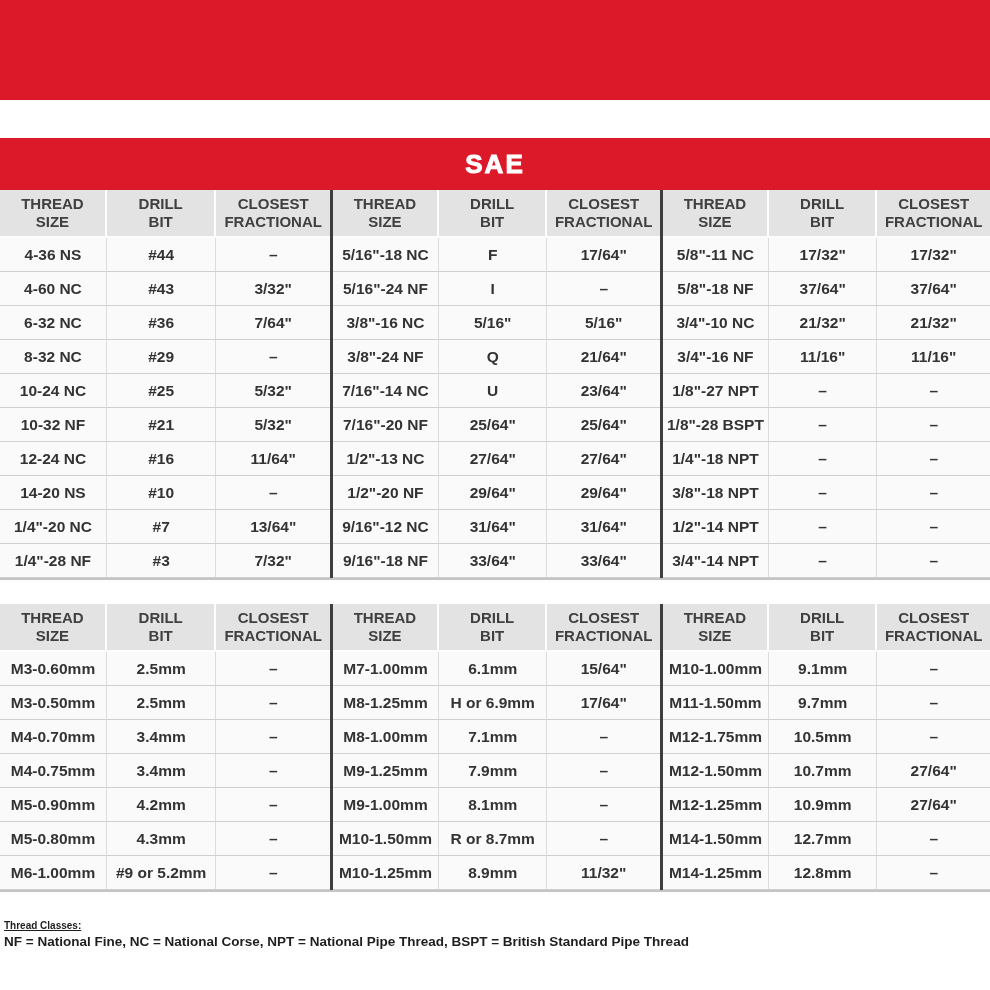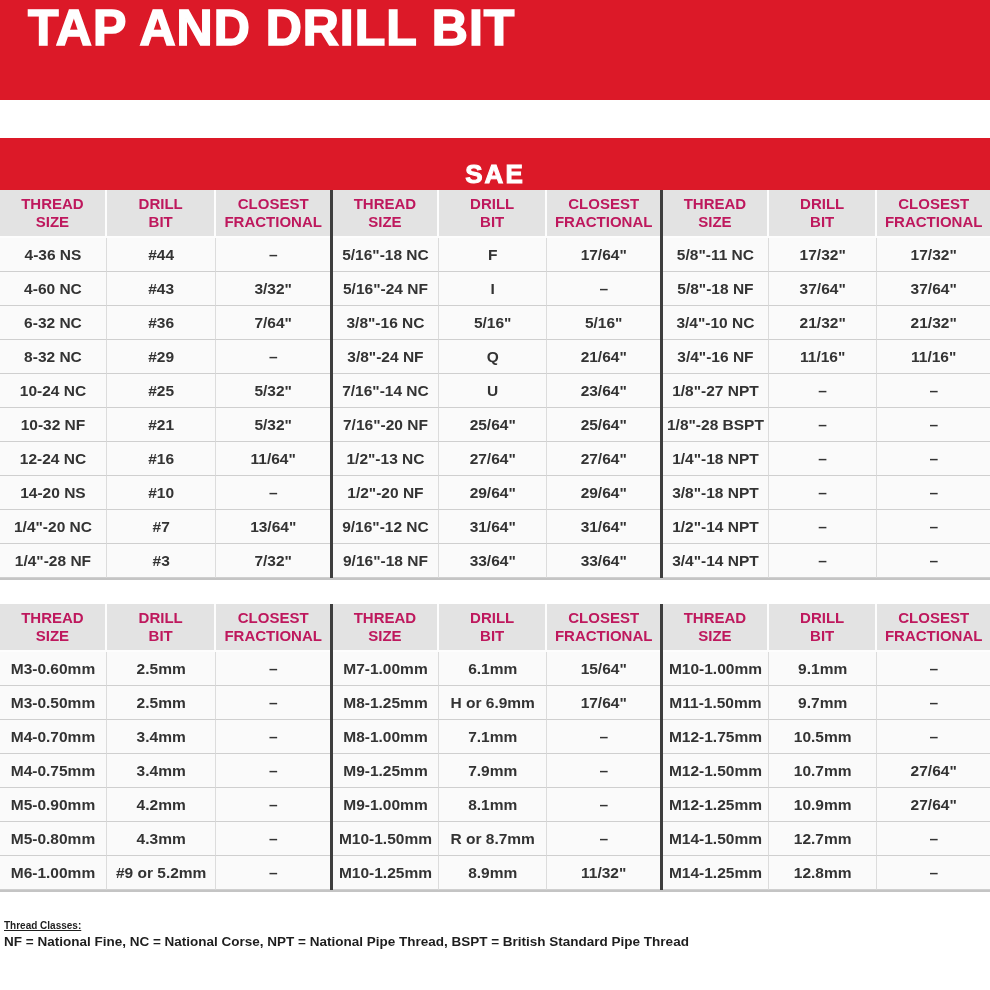--- a/index.html
+++ b/index.html
@@ -13,44 +13,43 @@
     --ink:#333333;
   }
   *{margin:0;padding:0;box-sizing:border-box;}
   html,body{width:990px;height:990px;overflow:hidden;background:#fff;
     font-family:"Liberation Sans", sans-serif;}
   .banner{height:100px;background:var(--red);padding:5px 0 0 28px;}
   .banner .t{color:#fff;font-weight:bold;font-size:50px;line-height:47px;
     letter-spacing:1px;-webkit-text-stroke:1.6px #fff;}
   .gap1{height:38px;background:#fff;}
   .gap2{height:24px;background:#fff;}
-  .section-bar{display:flex;align-items:flex-end;justify-content:center;
+  .section-bar{display:flex;align-items:center;justify-content:center;
     color:#fff;font-weight:bold;letter-spacing:2px;-webkit-text-stroke:1px #fff;}
   .bar-red{height:52px;background:var(--red);font-size:26px;}
   .bar-black{height:50px;background:var(--black);font-size:26px;}
   .groups{display:flex;width:100%;border-bottom:2px solid #C4C4C4;}
   .group{width:33.333%;display:grid;grid-template-columns:32.4% 33.2% 34.4%;}
   .group + .group{border-left:3px solid var(--group-line);}
   .hc{height:48px;background:var(--hdr-bg);display:flex;align-items:center;
     justify-content:center;text-align:center;white-space:pre-line;
-    font-weight:bold;font-size:15px;line-height:1.2;color:#be185d;
+    font-weight:bold;font-size:15px;line-height:1.2;color:#404040;
     border-right:2px solid #FDFDFD;border-bottom:2px solid #FDFDFD;}
   .bc{height:34px;background:var(--cell-bg);display:flex;align-items:center;
     justify-content:center;font-weight:bold;font-size:15.5px;color:var(--ink);
     border-right:1px solid var(--col-line);border-bottom:1px solid var(--row-line);}
   .group > :nth-child(3n){border-right:none;}
   .footer{margin-top:26px;padding-left:4px;color:#1E1E1E;}
   .footer .fh{font-weight:bold;font-size:10px;line-height:16px;text-decoration:underline;}
   .footer .fl{font-weight:bold;font-size:13.5px;line-height:16px;margin-top:0px;}
 </style>
 </head>
 <body>
 
 <div class="banner">
-  <div class="t">TAP AND DRILL BIT</div>
 </div>
 
 <div class="gap1"></div>
 
 <div>
   <div class="section-bar bar-red">
     <span>SAE</span>
   </div>
   <div class="groups">
     <div class="group">

